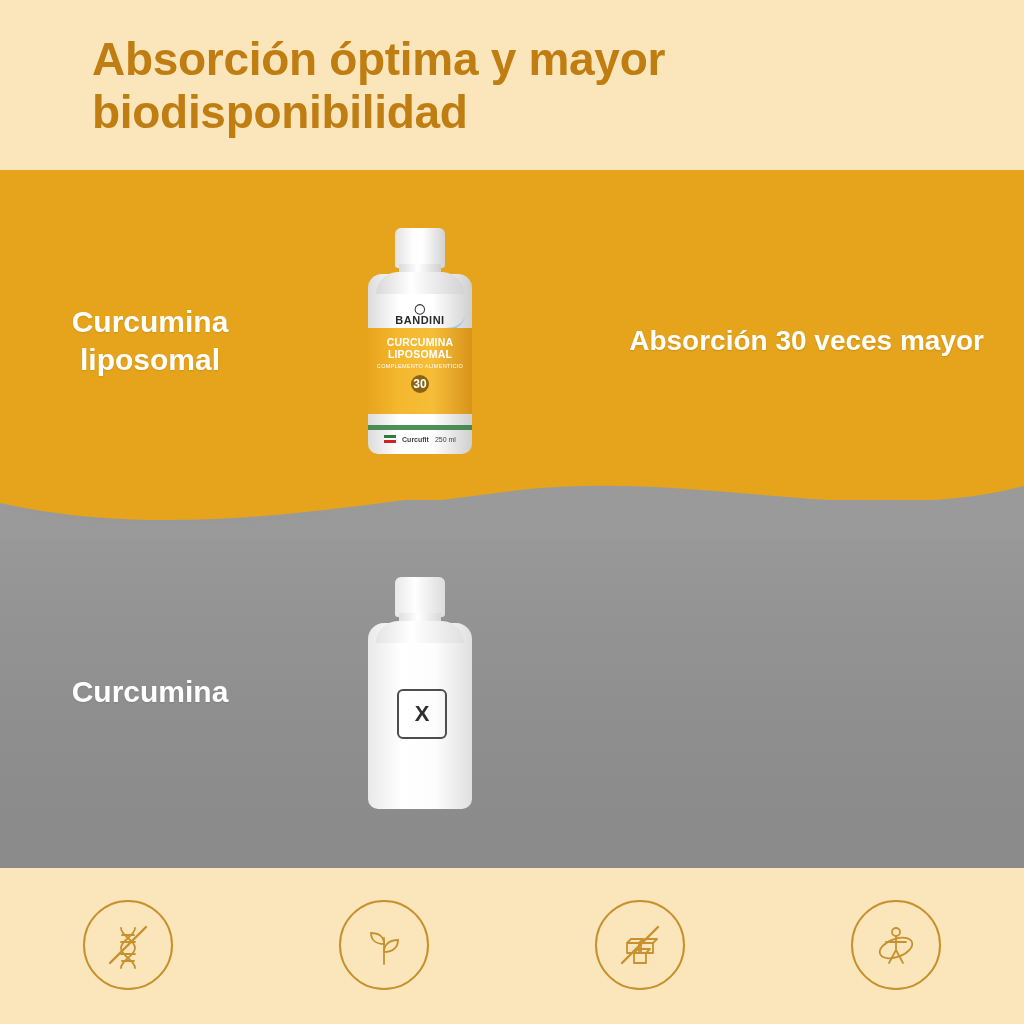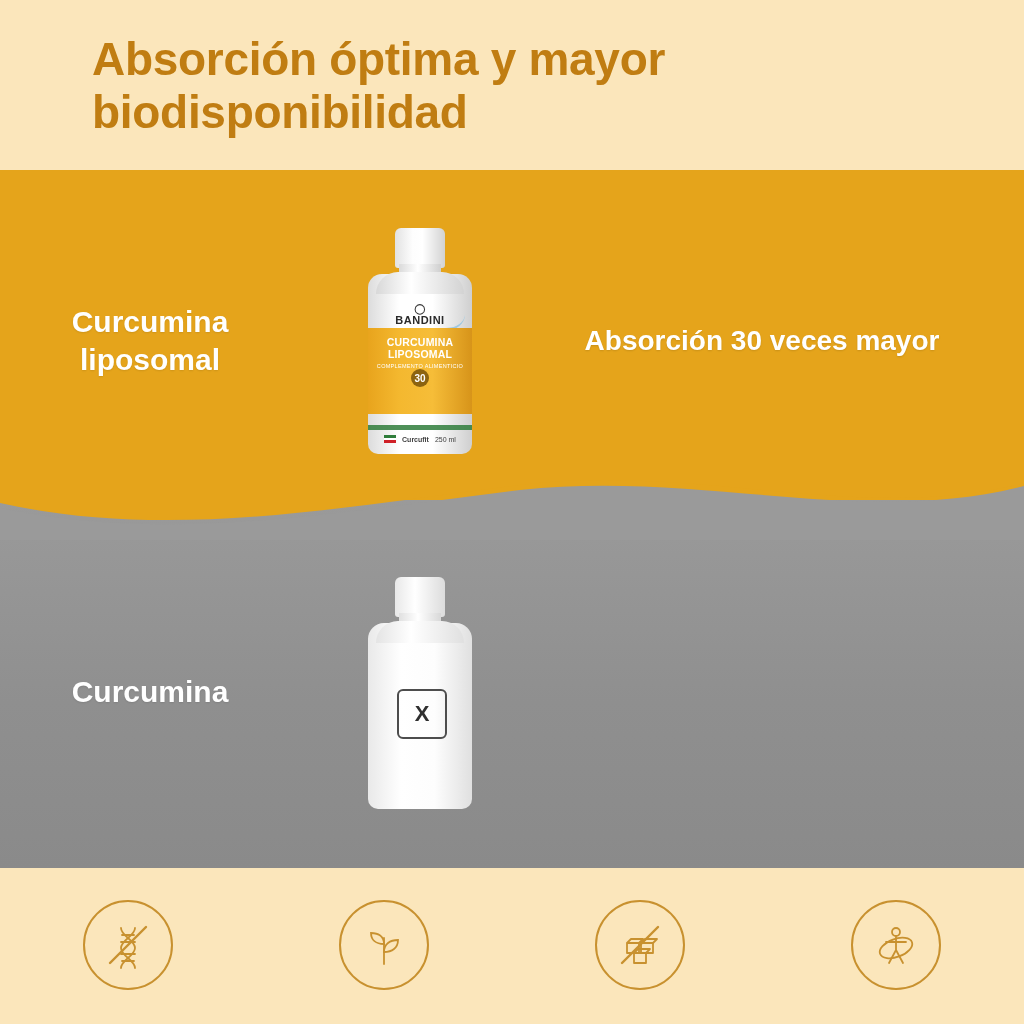--- a/index.html
+++ b/index.html
@@ -86,21 +86,21 @@
   .row-visual{
     flex:0 0 240px;
     display:flex;
     align-items:center;
     justify-content:center;
     height:100%;
   }
   .row-benefits{
     flex:1 1 auto;
     padding-right:40px;
-    text-align:center;
+    text-align:right;
     color:#ffffff;
     display:flex;
     flex-direction:column;
     justify-content:center;
   }
   .benefit{
     font-size:28px;
     line-height:1.28;
     font-weight:bold;
     text-shadow:0 1px 2px rgba(0,0,0,.12);
@@ -147,22 +147,22 @@
   .bottle .label{
     position:absolute;left:0;top:100px;width:104px;height:86px;
     background:linear-gradient(90deg,#e8a41d 0%,#f4b82f 30%,#f6bd38 62%,#d7941a 100%);
     display:flex;flex-direction:column;align-items:center;justify-content:flex-start;
     padding-top:8px;box-sizing:border-box;
   }
   .bottle .label .l1{font-size:10.5px;font-weight:bold;color:#ffffff;letter-spacing:.2px;}
   .bottle .label .l2{font-size:10.5px;font-weight:bold;color:#ffffff;letter-spacing:.2px;}
   .bottle .label .l3{font-size:5.5px;color:#ffffff;margin-top:3px;letter-spacing:.3px;}
   .bottle .label .badge{
-    width:18px;height:18px;border-radius:50%;
-    background:#8c6310;color:#fff;font-size:10px;font-weight:bold;
+    margin-top:6px;width:18px;height:18px;border-radius:50%;
+    background:#8c6310;color:#fff;font-size:12px;font-weight:bold;
     display:flex;align-items:center;justify-content:center;
   }
   .bottle .footer{
     position:absolute;left:0;bottom:6px;width:104px;height:18px;
     display:flex;align-items:center;justify-content:center;gap:6px;
   }
   .bottle .footer .flag{width:12px;height:8px;background:linear-gradient(180deg,#2f7d3b 33%,#ffffff 33% 66%,#cf2027 66%);}
   .bottle .footer .cur{font-size:7px;color:#3f3f3f;font-weight:bold;}
   .bottle .footer .ml{font-size:7px;color:#3f3f3f;}
   .bottle .stripe{

